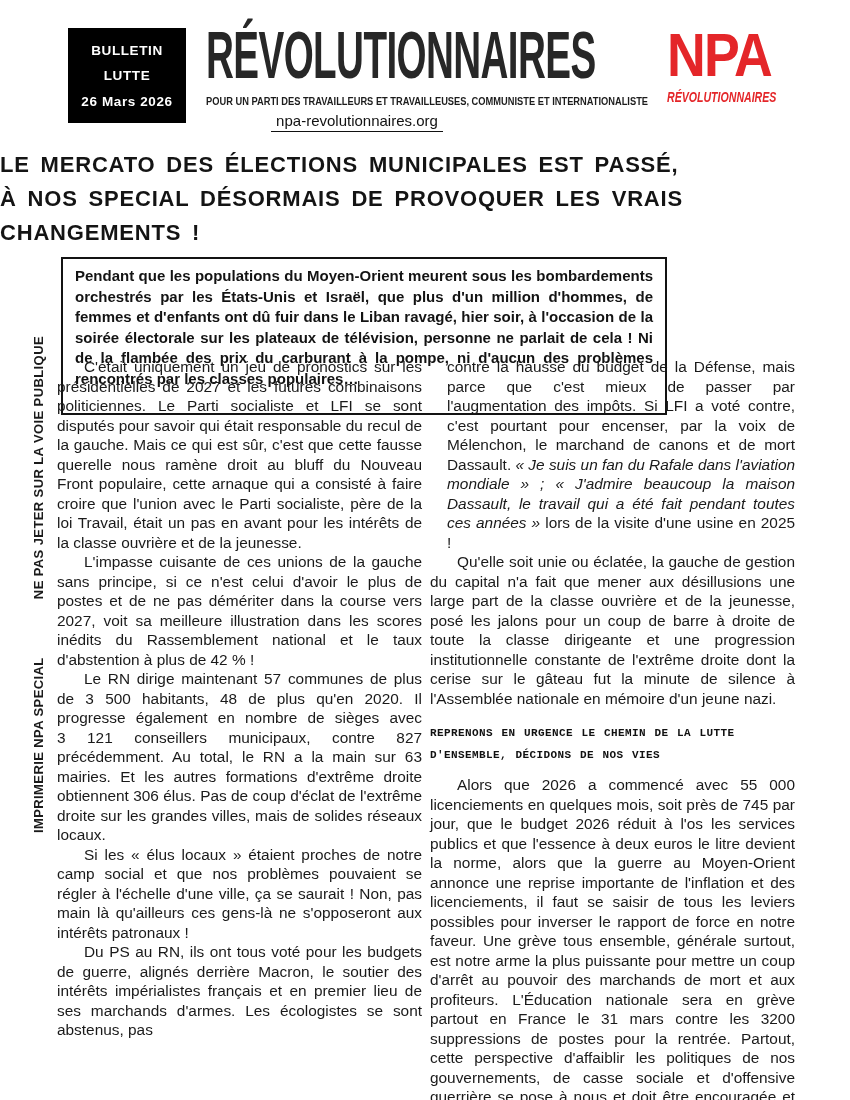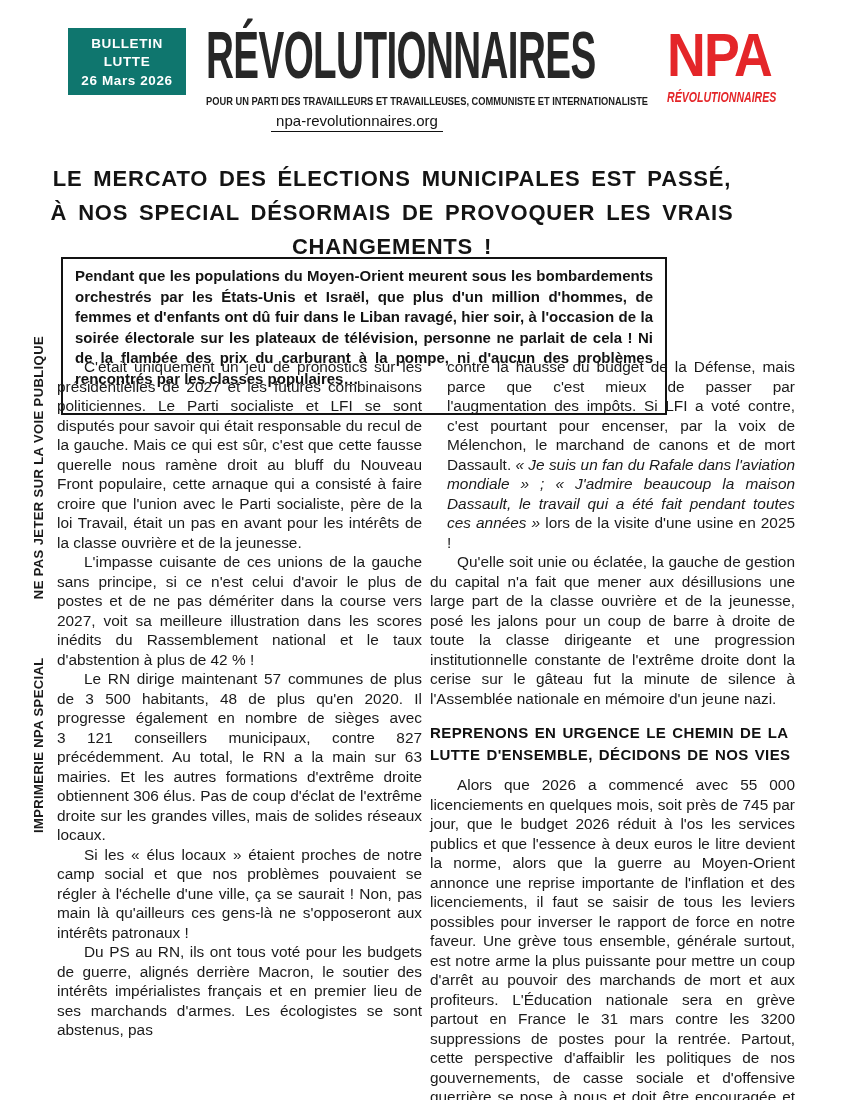--- a/index.html
+++ b/index.html
@@ -18,22 +18,22 @@
     width: 497px; height: 20px;
     transform: rotate(-90deg); transform-origin: 0 0;
     display: flex; justify-content: space-between; align-items: flex-start;
     font-weight: bold; font-size: 13px; letter-spacing: 0.4px;
     white-space: nowrap; color: #1a1a1a;
   }
 
   
   .bulletin-box {
     position: absolute; left: 68px; top: 28px;
-    width: 118px; height: 67px; box-sizing: border-box;
-    background: #0f766e; color: #ffffff;
+    width: 118px; height: 95px; box-sizing: border-box;
+    background: #000000; color: #ffffff;
     display: flex; flex-direction: column; justify-content: space-evenly; align-items: center;
     text-align: center; font-weight: bold; font-size: 13.5px; letter-spacing: 0.6px;
     padding: 4px 2px;
   }
   .masthead { position: absolute; left: 206px; top: 22px; width: 440px; }
   .masthead-title {
     font-weight: bold; font-size: 66px; line-height: 1;
     color: #272727; white-space: nowrap; letter-spacing: -1px;
     transform: scaleX(0.585); transform-origin: left top;
   }
@@ -53,22 +53,22 @@
     font-weight: bold; font-size: 61px; line-height: 0.78; letter-spacing: -2px;
     transform: scaleX(0.88); transform-origin: left top; white-space: nowrap;
   }
   .npa-wordmark {
     margin-top: 9px; font-weight: bold; font-style: italic; font-size: 14.5px;
     white-space: nowrap; transform: scaleX(0.73); transform-origin: left top;
   }
 
   
   .headline {
-    position: absolute; top: 162px; left: 0; width: 784px;
-    text-align: center; font-weight: bold; color: #141414;
+    position: absolute; top: 148px; left: 0; width: 784px;
+    font-weight: bold; color: #141414;
   }
   .headline .hl-line {
     font-size: 22px; line-height: 34px;
     letter-spacing: 0.8px; word-spacing: 4px; white-space: nowrap;
   }
 
   
   .intro-box {
     position: absolute; top: 257px; left: 61px; width: 606px; box-sizing: border-box;
     border: 2px solid #131313;
@@ -79,23 +79,23 @@
 
   
   .columns {
     position: absolute; top: 357px; left: 57px; width: 738px;
     display: flex; gap: 8px;
   }
   .col { width: 365px; font-size: 15.4px; line-height: 19.5px; text-align: justify; }
   .col p { margin: 0; text-indent: 27px; }
   .col p.no-indent { text-indent: 0; margin-left: 17px; }
   .col .subhead {
-    font-weight: bold; font-size: 15px; line-height: 22px;
+    font-weight: bold; font-size: 11px; line-height: 22px;
     letter-spacing: 0.4px; word-spacing: 1.5px;
-    margin: 14px 0 9px; text-align: left; color: #111;
+    margin: 14px 0 9px; text-align: left; color: #111; font-family: Liberation Mono, monospace;
   }
   .col em { font-style: italic; }
 </style>
 </head>
 <body>
 
 <div class="page">
 
   <div class="vertical-note">
     <span>IMPRIMERIE NPA SPECIAL</span>

